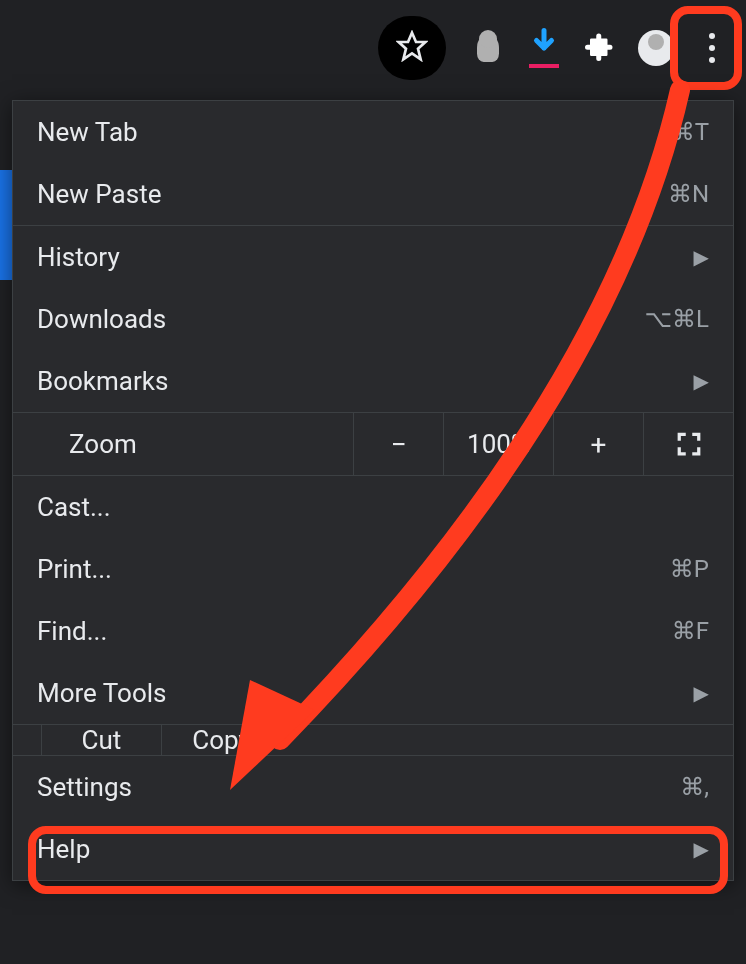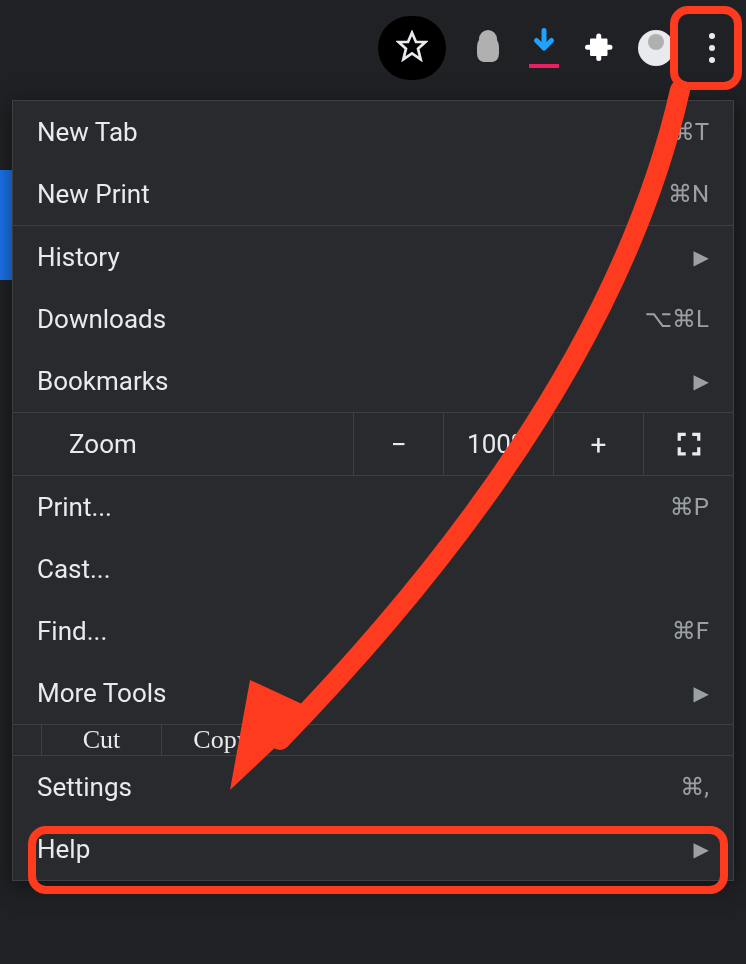--- a/index.html
+++ b/index.html
@@ -156,21 +156,20 @@
     font-size: 26px;
   }
   .fs-btn svg { width:26px; height:26px; stroke:#e8eaed; stroke-width:3; fill:none; }
   .edit-actions { display:flex; align-items:stretch; }
   .edit-action {
     width: 120px;
     border-left: 1px solid #3c4043;
     display:flex; align-items:center; justify-content:center;
     font-size: 26px;
     cursor:pointer;
-    font-family:Liberation Serif, serif;
   }
 
   
   .settings-highlight {
     position:absolute;
     border:8px solid #ff3b1f;
     border-radius:18px;
     pointer-events:none;
     left: 28px;
     right: 18px;
@@ -230,21 +229,21 @@
 
 <div class="page-strip"></div>
 
 <div class="menu">
 
   <div class="menu-item">
     <span>New Tab</span>
     <span class="shortcut">⌘T</span>
   </div>
   <div class="menu-item">
-    <span>New Print</span>
+    <span>New Paste</span>
     <span class="shortcut">⌘N</span>
   </div>
 
   <div class="divider"></div>
 
   <div class="menu-item">
     <span>History</span>
     <span class="submenu-arrow">▶</span>
   </div>
   <div class="menu-item">
@@ -268,25 +267,25 @@
         <svg viewBox="0 0 24 24">
           <path d="M3 9V3h6 M21 9V3h-6 M3 15v6h6 M21 15v6h-6"></path>
         </svg>
       </div>
     </div>
   </div>
 
   <div class="divider"></div>
 
   <div class="menu-item">
+    <span>Cast...</span>
+  </div>
+  <div class="menu-item">
     <span>Print...</span>
     <span class="shortcut">⌘P</span>
-  </div>
-  <div class="menu-item">
-    <span>Cast...</span>
   </div>
   <div class="menu-item">
     <span>Find...</span>
     <span class="shortcut">⌘F</span>
   </div>
   <div class="menu-item">
     <span>More Tools</span>
     <span class="submenu-arrow">▶</span>
   </div>
 

